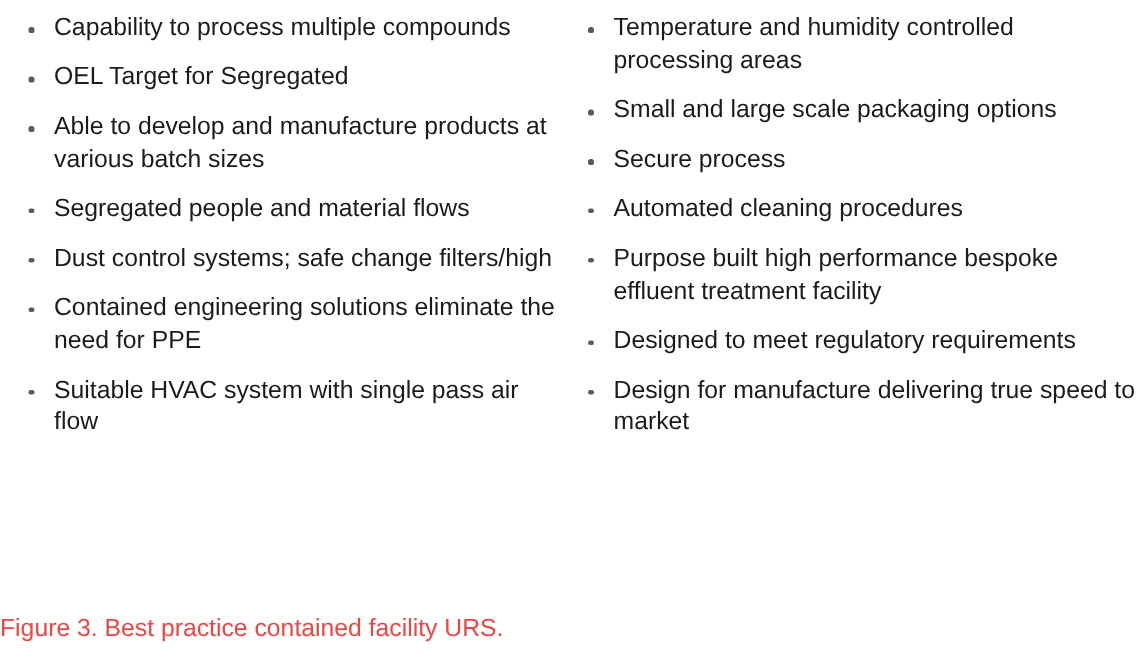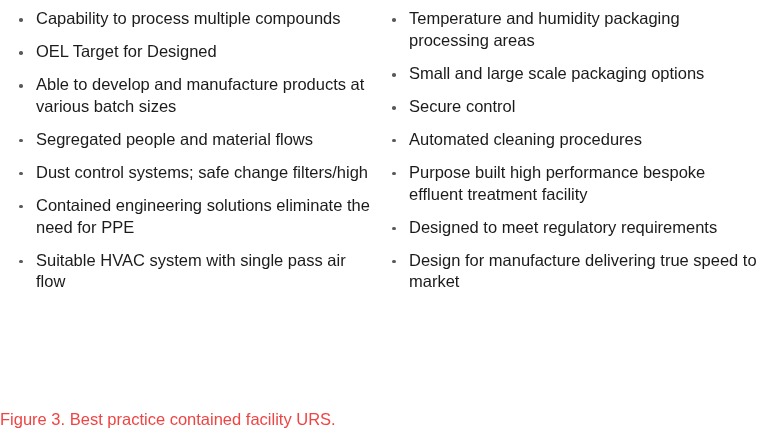--- a/index.html
+++ b/index.html
@@ -75,34 +75,34 @@
 </head>
 <body>
 
 <div class="page">
 
   <div class="columns">
 
     <div class="col col-left">
       <ul class="bullets">
         <li><span class="dot"></span><span>Capability to process multiple compounds</span></li>
-        <li><span class="dot"></span><span>OEL Target for Designed</span></li>
+        <li><span class="dot"></span><span>OEL Target for Segregated</span></li>
         <li><span class="dot"></span><span>Able to develop and manufacture products at various batch sizes</span></li>
         <li><span class="dot"></span><span>Segregated people and material flows</span></li>
         <li><span class="dot"></span><span>Dust control systems; safe change filters/high</span></li>
         <li><span class="dot"></span><span>Contained engineering solutions eliminate the need for PPE</span></li>
         <li><span class="dot"></span><span>Suitable HVAC system with single pass air flow</span></li>
       </ul>
     </div>
 
     <div class="col col-right">
       <ul class="bullets">
-        <li><span class="dot"></span><span>Temperature and humidity packaging processing areas</span></li>
+        <li><span class="dot"></span><span>Temperature and humidity controlled processing areas</span></li>
         <li><span class="dot"></span><span>Small and large scale packaging options</span></li>
-        <li><span class="dot"></span><span>Secure control</span></li>
+        <li><span class="dot"></span><span>Secure process</span></li>
         <li><span class="dot"></span><span>Automated cleaning procedures</span></li>
         <li><span class="dot"></span><span>Purpose built high performance bespoke effluent treatment facility</span></li>
         <li><span class="dot"></span><span>Designed to meet regulatory requirements</span></li>
         <li><span class="dot"></span><span>Design for manufacture delivering true speed to market</span></li>
       </ul>
     </div>
 
   </div>
 
   <div class="caption">Figure 3. Best practice contained facility URS.</div>

